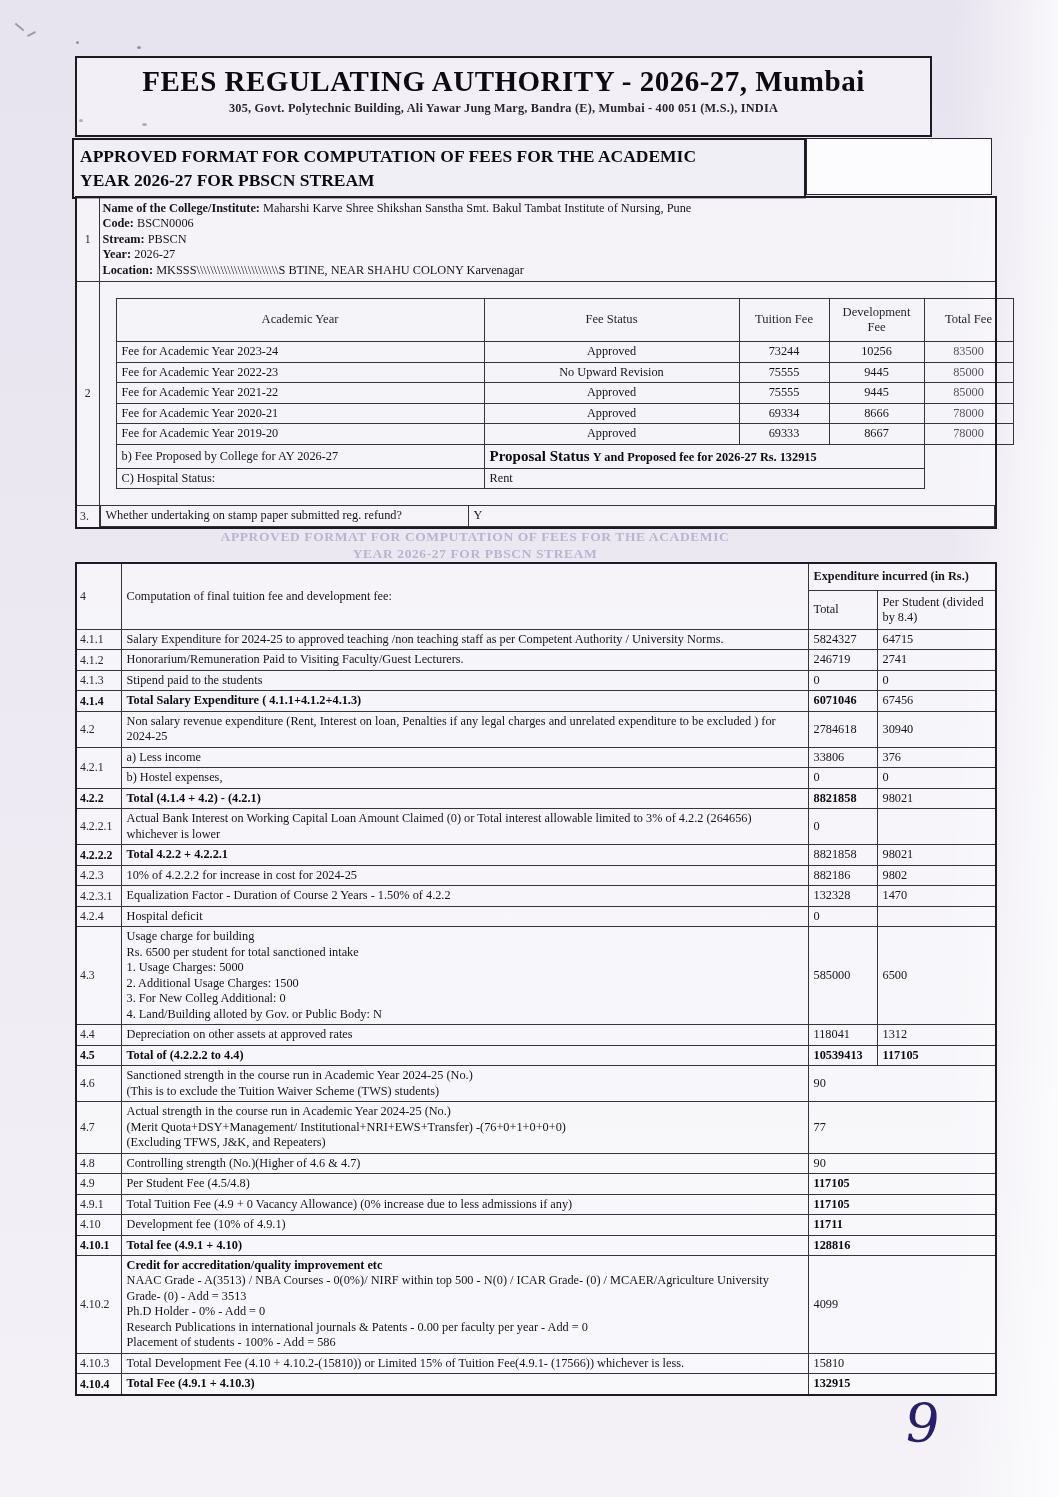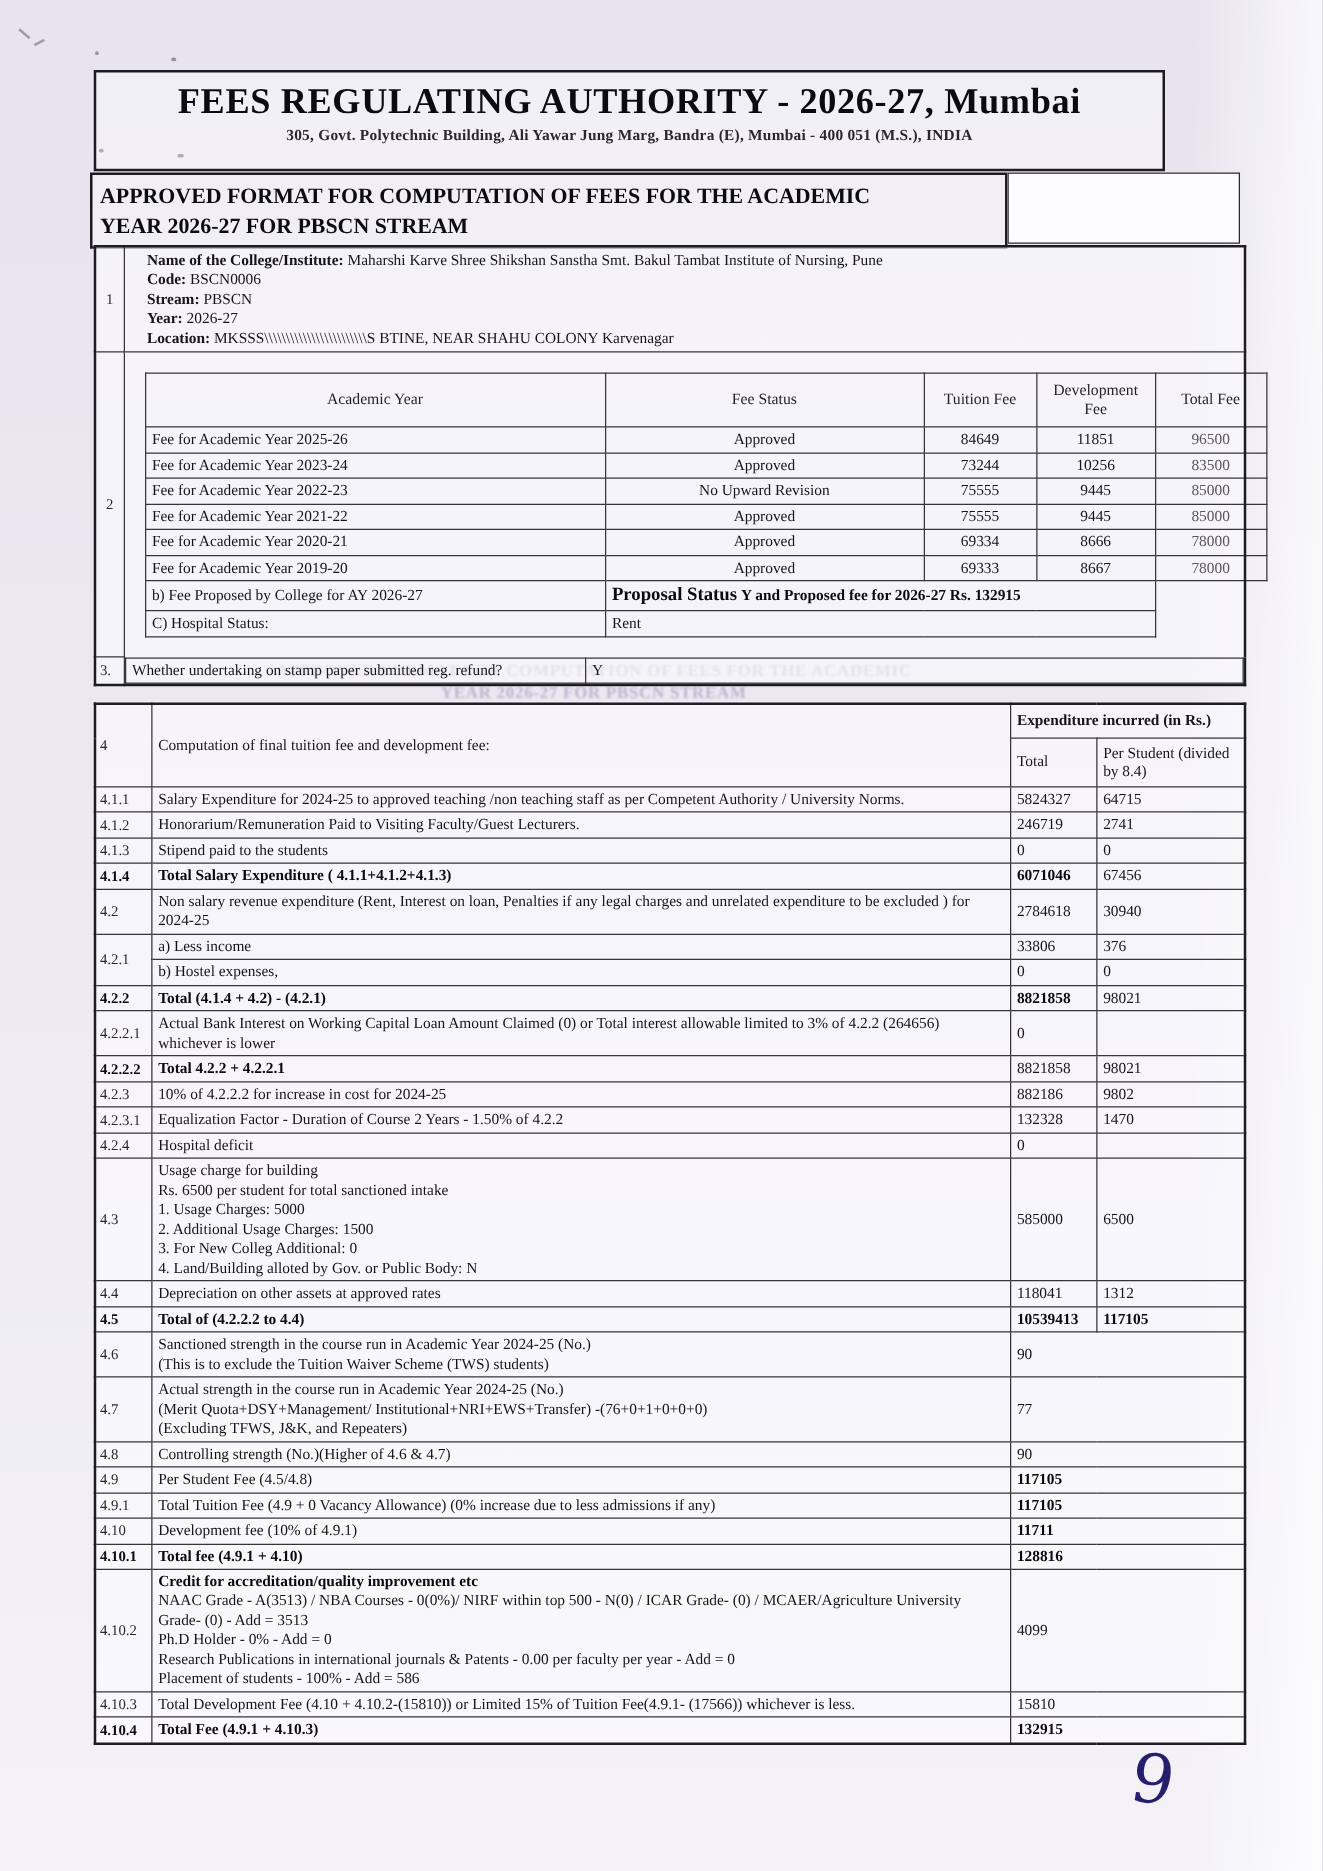--- a/index.html
+++ b/index.html
@@ -71,21 +71,21 @@
 YEAR 2026-27 FOR PBSCN STREAM</div>
 
   <table class="abs tbl2 outer">
     <colgroup>
         <col style="width:23px">
         <col style="width:897px">
       </colgroup>
     <tbody>
         <tr>
       <td class="num c">1</td>
-      <td class="inst" style="padding:3px 16px;">
+      <td class="inst" style="padding:3px 1px;">
         <div><span class="lbl">Name of the College/Institute:</span> <span>Maharshi Karve Shree Shikshan Sanstha Smt. Bakul Tambat Institute of Nursing, Pune</span></div>
         <div><span class="lbl">Code:</span> <span>BSCN0006</span></div>
         <div><span class="lbl">Stream:</span> <span>PBSCN</span></div>
         <div><span class="lbl">Year:</span> <span>2026-27</span></div>
         <div><span class="lbl">Location:</span> <span>MKSSS\\\\\\\\\\\\\\\\\\\\\\\\S BTINE, NEAR SHAHU COLONY Karvenagar</span></div>
       </td>
     </tr>
     <tr>
       <td class="num c">2</td>
       <td style="padding:16px;border:none;">
@@ -99,27 +99,20 @@
               </colgroup>
           <tbody>
                 <tr>
             <td class="hd" style="height:38px;">Academic Year</td>
             <td class="hd">Fee Status</td>
             <td class="hd">Tuition Fee</td>
             <td class="hd">Development Fee</td>
             <td class="hd">Total Fee</td>
           </tr>
           <tr>
-            <td>Fee for Academic Year 2025-26</td>
-            <td class="c">Approved</td>
-            <td class="c">84649</td>
-            <td class="c">11851</td>
-            <td class="c faded">96500</td>
-          </tr>
-          <tr>
             <td>Fee for Academic Year 2023-24</td>
             <td class="c">Approved</td>
             <td class="c">73244</td>
             <td class="c">10256</td>
             <td class="c faded">83500</td>
           </tr>
           <tr>
             <td>Fee for Academic Year 2022-23</td>
             <td class="c">No Upward Revision</td>
             <td class="c">75555</td>

